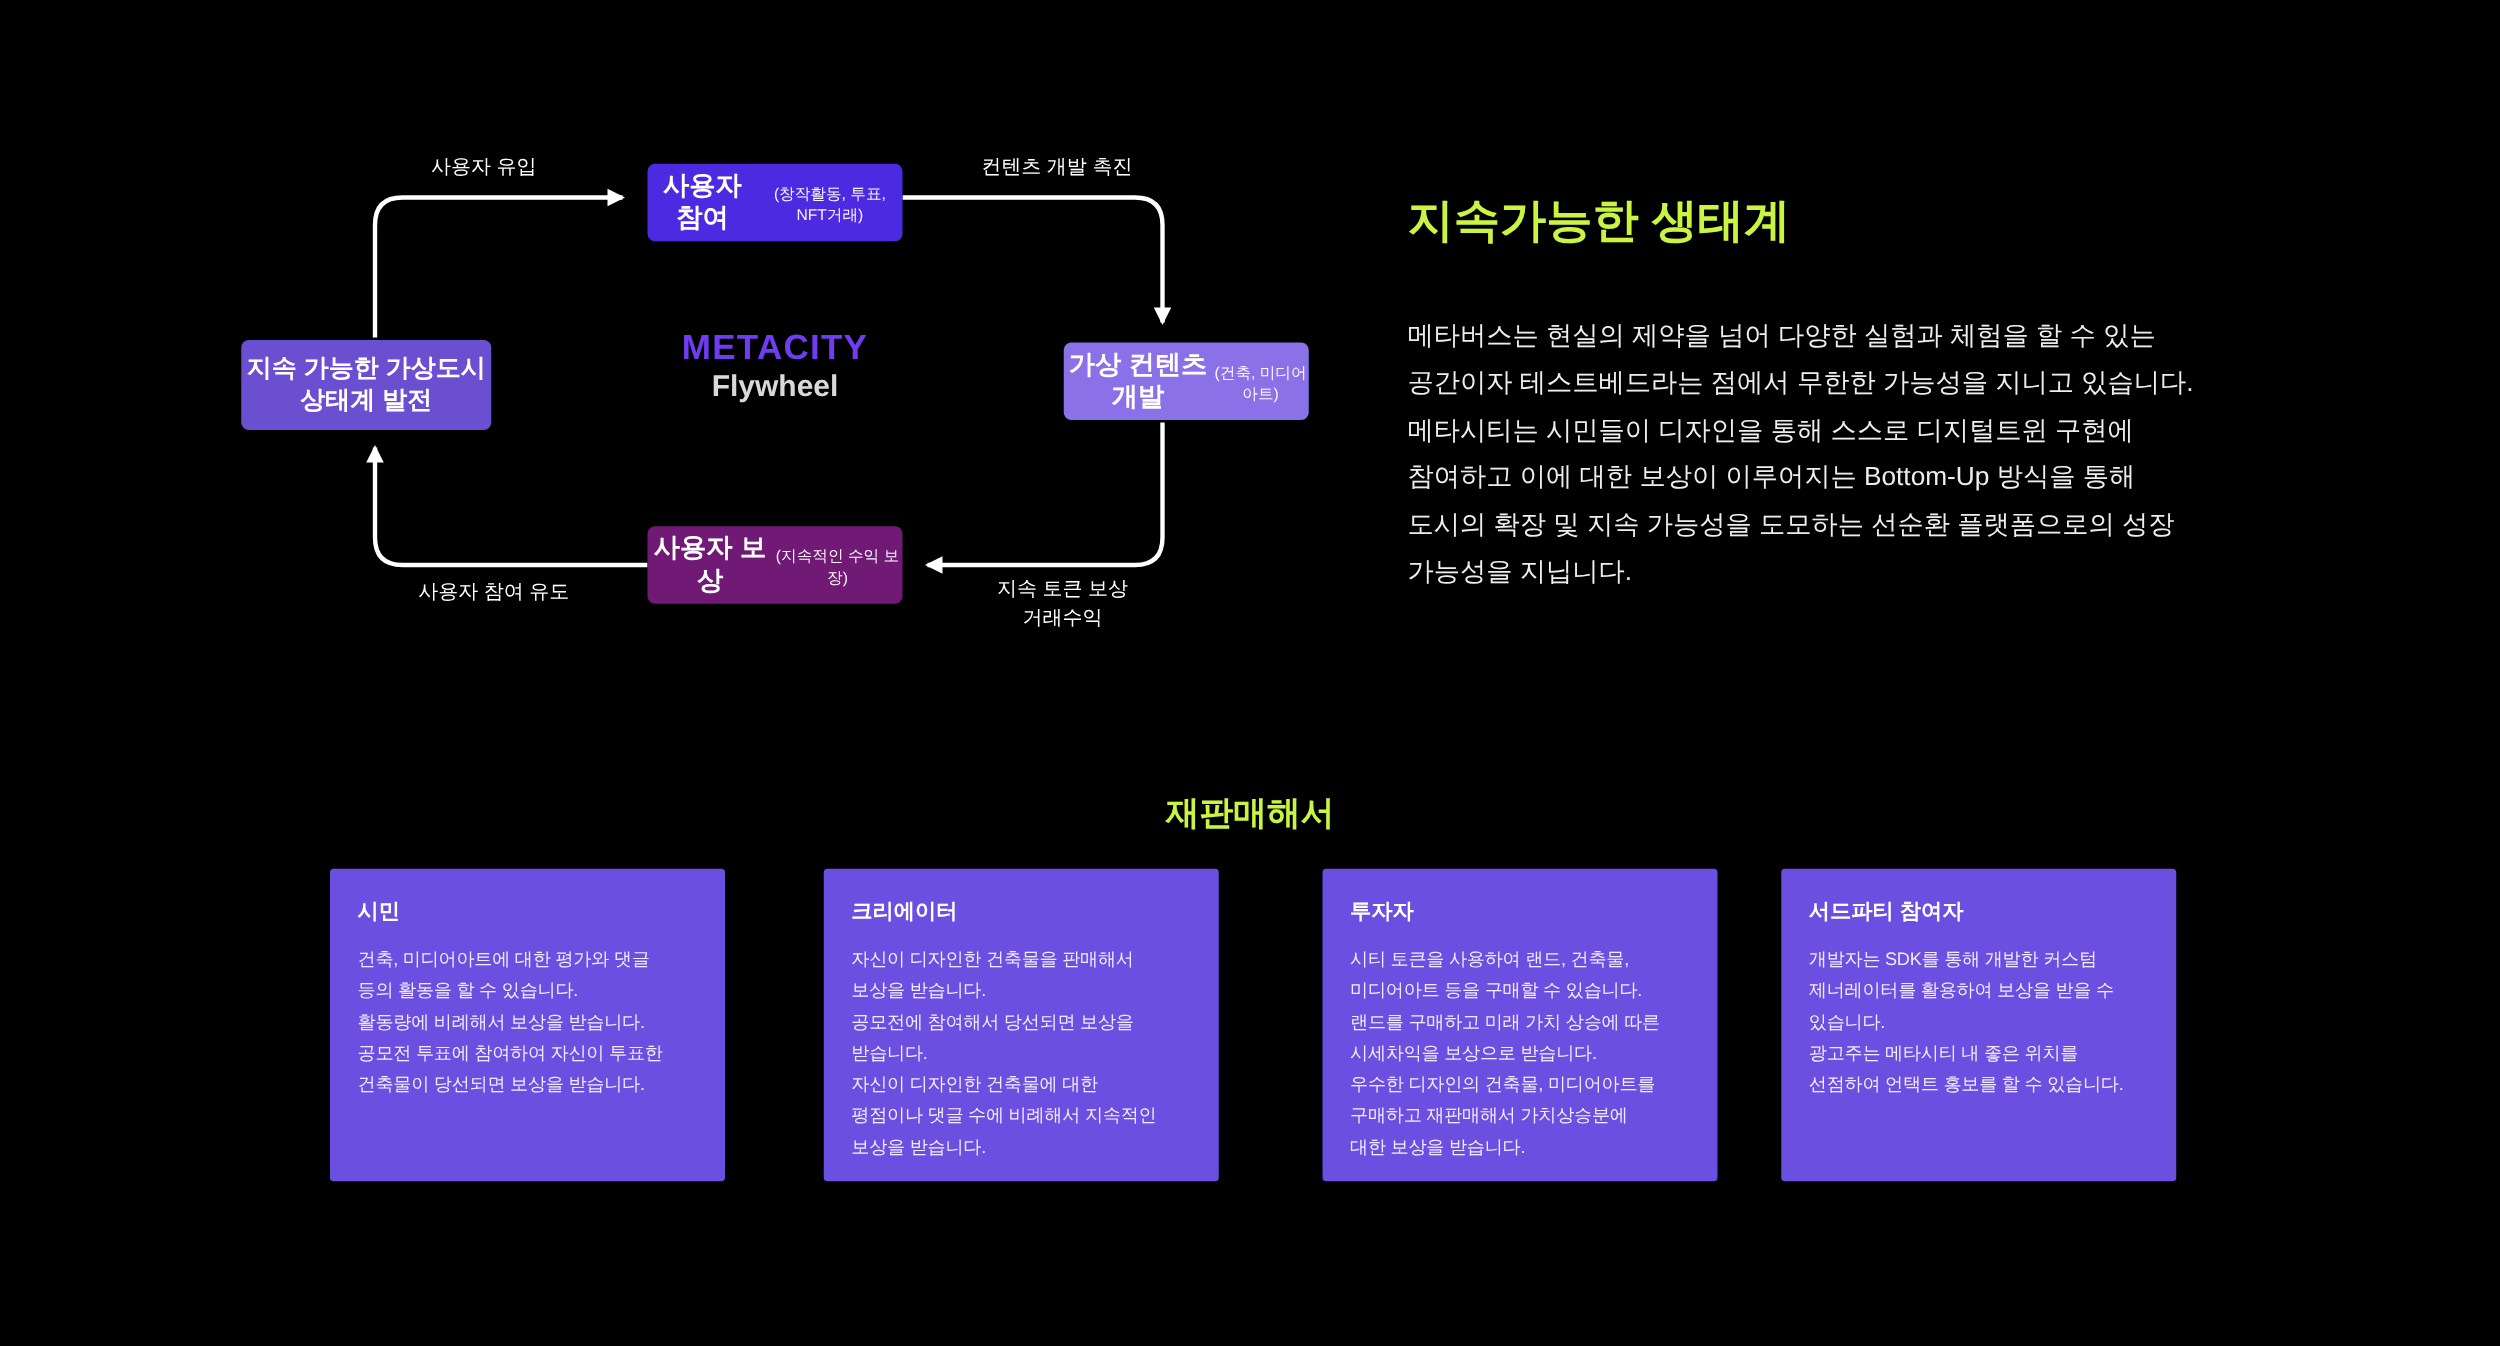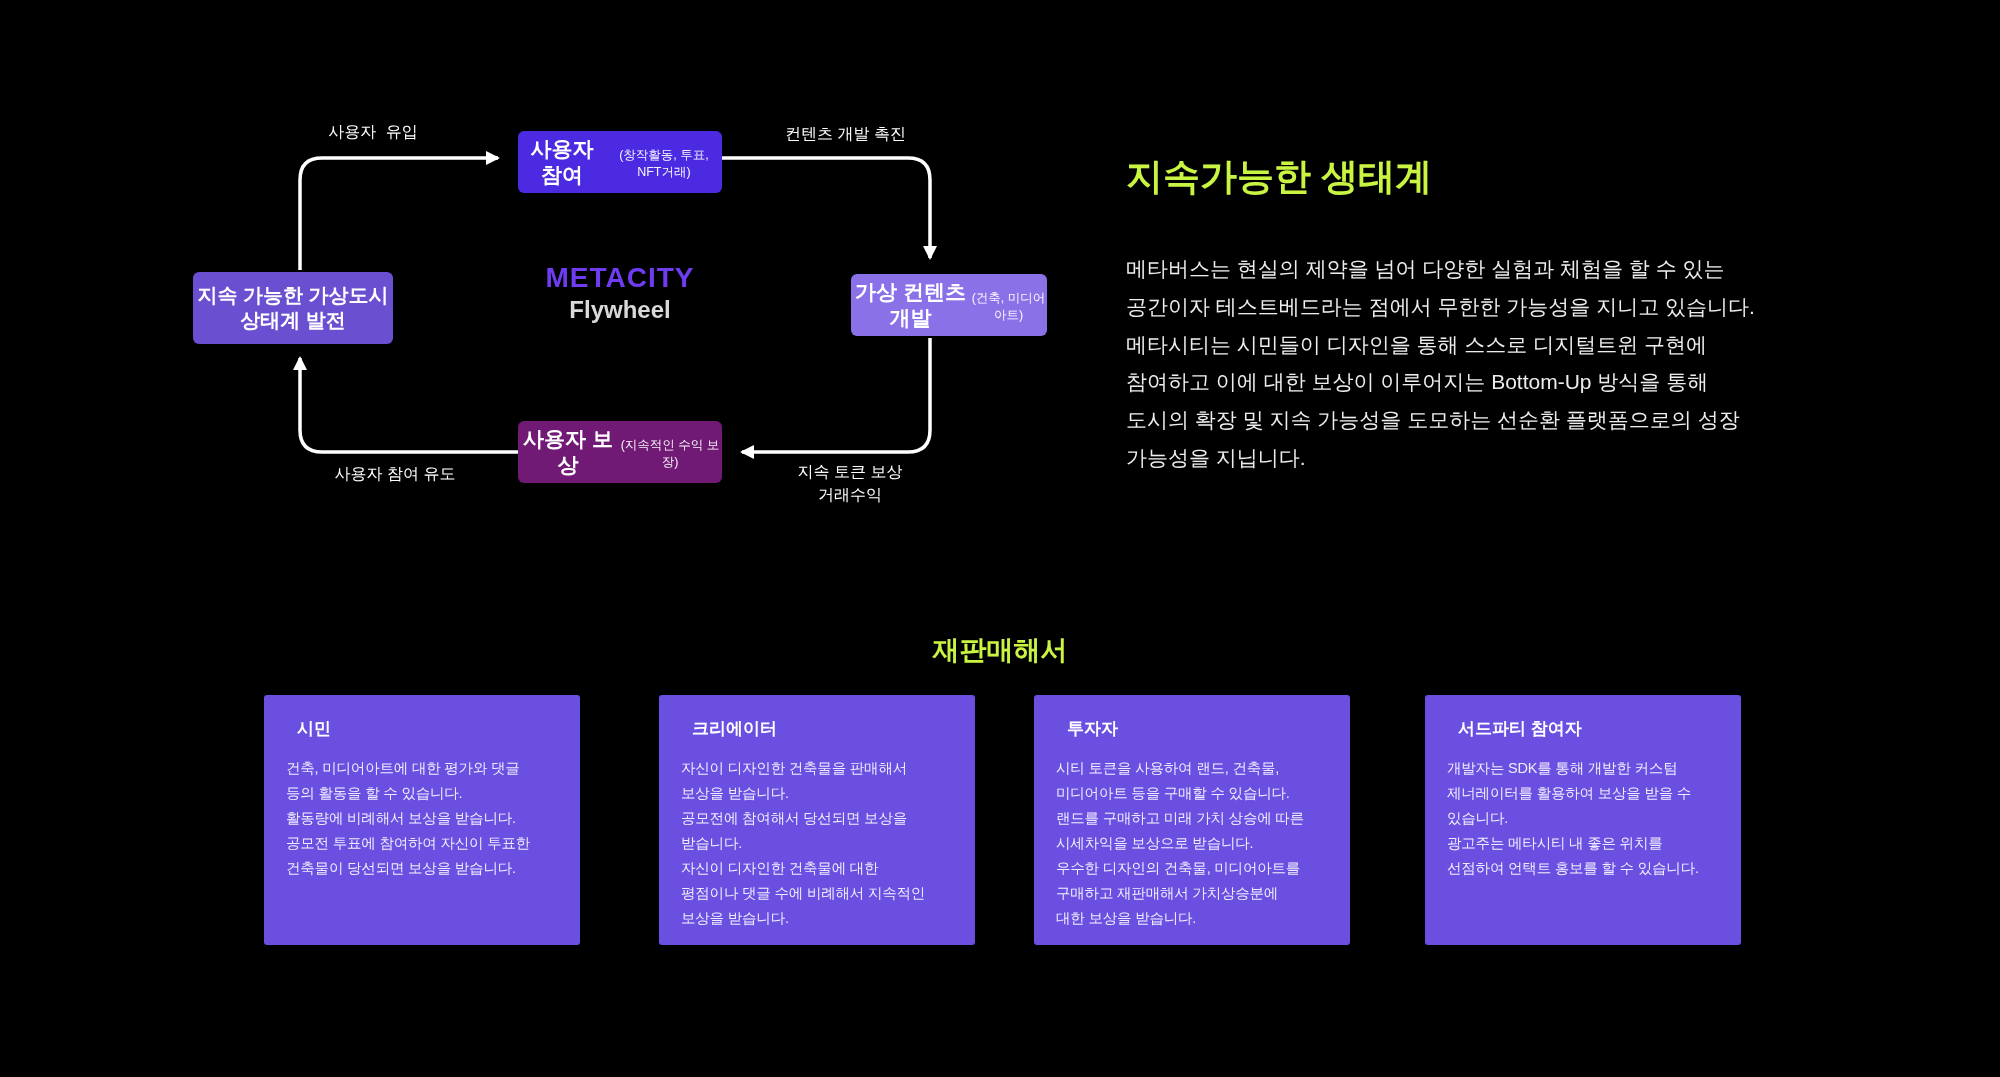--- a/index.html
+++ b/index.html
@@ -54,21 +54,21 @@
   }
 
   
   .arrow-label {
     position: absolute;
     font-size: 16px;
     color: #ffffff;
     text-align: center;
     line-height: 1.45;
   }
-  #label-top-left     { left: 288px; top: 122px; width: 170px; font-family: Liberation Mono, monospace; }
+  #label-top-left     { left: 302px; top: 122px; width: 170px; }
   #label-top-right    { left: 758px; top: 122px; width: 175px; }
   #label-bottom-right { left: 770px; top: 460px; width: 160px; }
   #label-bottom-left  { left: 310px; top: 462px; width: 170px; }
 
   
   #ecosystem-title {
     left: 1126px; top: 152px;
     font-size: 37px; font-weight: 700;
     color: #c9f542;
   }
@@ -91,23 +91,23 @@
     width: 316px;
     height: 250px;
     background: #6b4fe0;
     border-radius: 3px;
     padding: 22px 22px;
     box-sizing: border-box;
     color: #ffffff;
   }
   #card-0 { left: 264px; }
   #card-1 { left: 659px; }
-  #card-2 { left: 1034px; }
+  #card-2 { left: 1058px; }
   #card-3 { left: 1425px; }
-  .card-title { font-size: 17px; font-weight: 700; margin-bottom: 16px; margin-left: 11px; }
+  .card-title { font-size: 17px; font-weight: 700; margin-bottom: 16px; }
   .card-body  { font-size: 14.5px; line-height: 1.72; color: #f0ecff; letter-spacing: -0.2px; }
 
   svg#flywheel-arrows { position: absolute; left: 0; top: 0; }
 </style>
 </head>
 <body>
 
 <div id="stage">
 
   <svg id="flywheel-arrows" width="1100" height="560" viewBox="0 0 1100 560">

